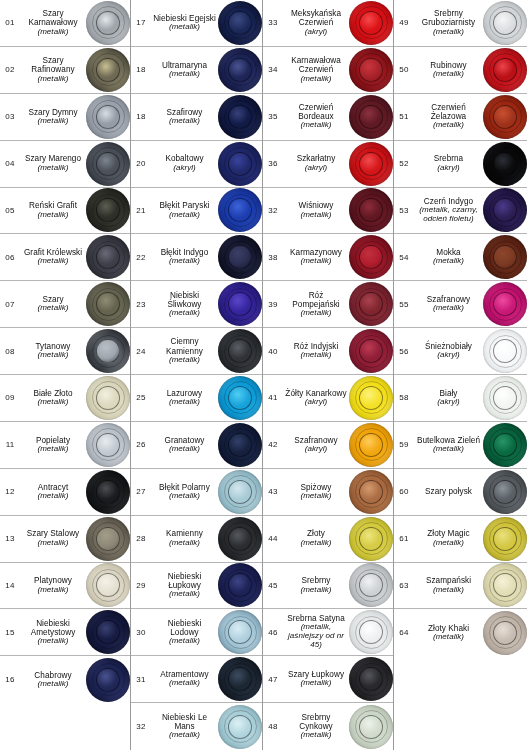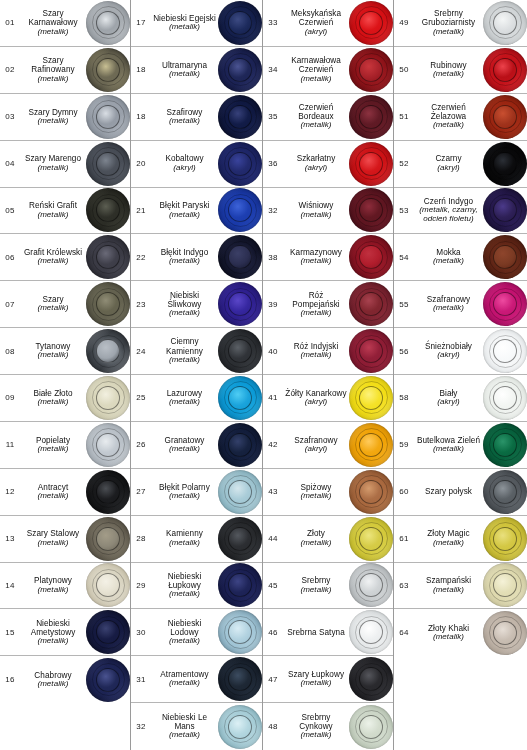--- a/index.html
+++ b/index.html
@@ -739,20 +739,21 @@
             <div class="sheen" style="background: linear-gradient(135deg, rgb(240, 242, 243) 0%, rgba(255, 255, 255, 0) 32%, rgba(255, 255, 255, 0) 62%, rgb(240, 242, 243) 100%); opacity: 0.55;"></div>
             <div class="ring"></div>
             <div class="inner" style="background: radial-gradient(circle at 40% 34%, rgb(240, 242, 243) 0%, rgb(207, 211, 213) 55%, rgb(197, 201, 203) 100%);"></div>
           </div>
         </div>
       </div>
       <div class="swatch-row">
         <div class="code">46</div>
         <div class="labels">
           <div class="name">Srebrna Satyna</div>
+          <div class="finish">(metalik, jaśniejszy od nr 45)</div>
         </div>
         <div class="swatch-wrap">
           <div class="disc" style="background: radial-gradient(circle, rgb(238, 240, 241) 0%, rgb(230, 233, 234) 48%, rgb(180, 185, 187) 100%);">
             <div class="sheen" style="background: linear-gradient(135deg, rgb(255, 255, 255) 0%, rgba(255, 255, 255, 0) 32%, rgba(255, 255, 255, 0) 62%, rgb(255, 255, 255) 100%); opacity: 0.55;"></div>
             <div class="ring"></div>
             <div class="inner" style="background: radial-gradient(circle at 40% 34%, rgb(255, 255, 255) 0%, rgb(238, 240, 241) 55%, rgb(230, 233, 234) 100%);"></div>
           </div>
         </div>
       </div>
       <div class="swatch-row">
@@ -823,21 +824,21 @@
           <div class="disc" style="background: radial-gradient(circle, rgb(160, 51, 28) 0%, rgb(154, 36, 16) 48%, rgb(75, 16, 5) 100%);">
             <div class="sheen" style="background: linear-gradient(135deg, rgb(201, 79, 48) 0%, rgba(255, 255, 255, 0) 32%, rgba(255, 255, 255, 0) 62%, rgb(201, 79, 48) 100%); opacity: 0.55;"></div>
             <div class="ring"></div>
             <div class="inner" style="background: radial-gradient(circle at 40% 34%, rgb(201, 79, 48) 0%, rgb(160, 51, 28) 55%, rgb(154, 36, 16) 100%);"></div>
           </div>
         </div>
       </div>
       <div class="swatch-row">
         <div class="code">52</div>
         <div class="labels">
-          <div class="name">Czarny</div>
+          <div class="name">Srebrna</div>
           <div class="finish">(akryl)</div>
         </div>
         <div class="swatch-wrap">
           <div class="disc" style="background: radial-gradient(circle, rgb(12, 12, 14) 0%, rgb(8, 8, 9) 48%, rgb(0, 0, 0) 100%);">
             <div class="sheen" style="background: linear-gradient(135deg, rgb(43, 47, 54) 0%, rgba(255, 255, 255, 0) 32%, rgba(255, 255, 255, 0) 62%, rgb(43, 47, 54) 100%); opacity: 0.55;"></div>
             <div class="ring"></div>
             <div class="inner" style="background: radial-gradient(circle at 40% 34%, rgb(43, 47, 54) 0%, rgb(12, 12, 14) 55%, rgb(8, 8, 9) 100%);"></div>
           </div>
         </div>
       </div>

